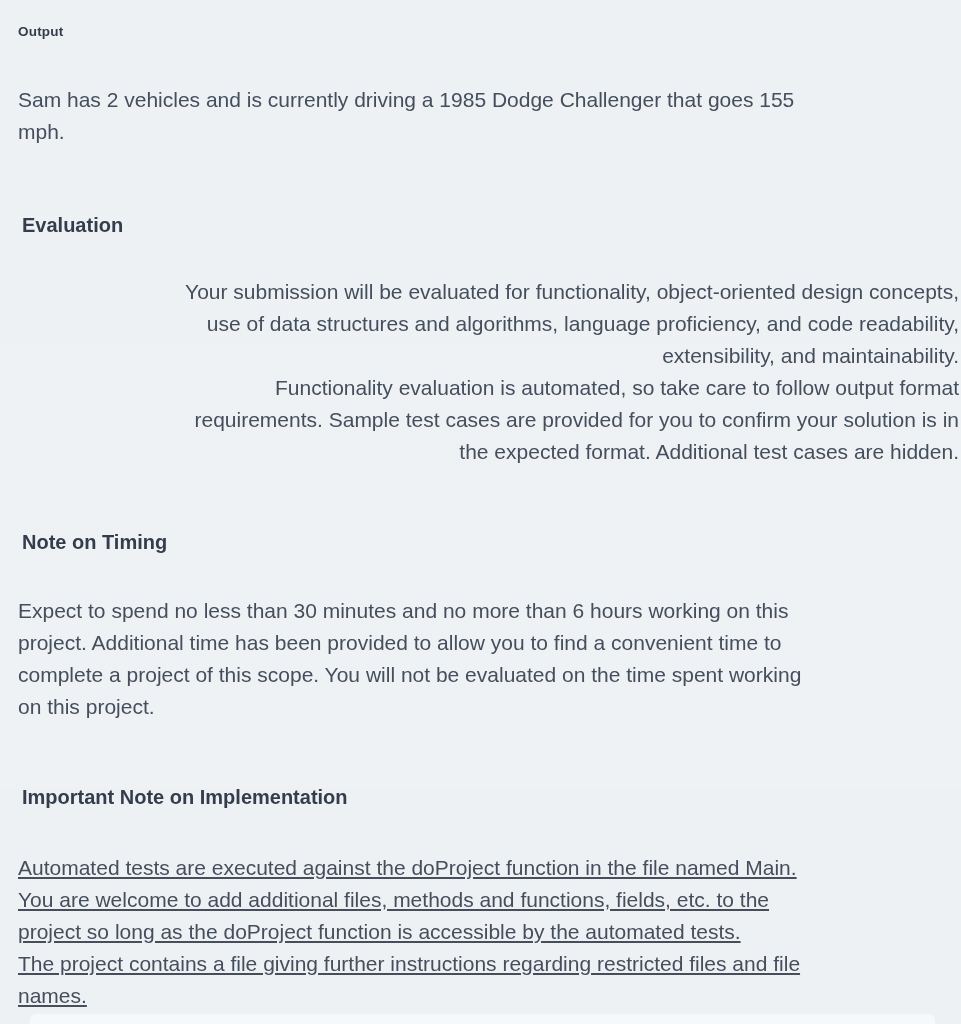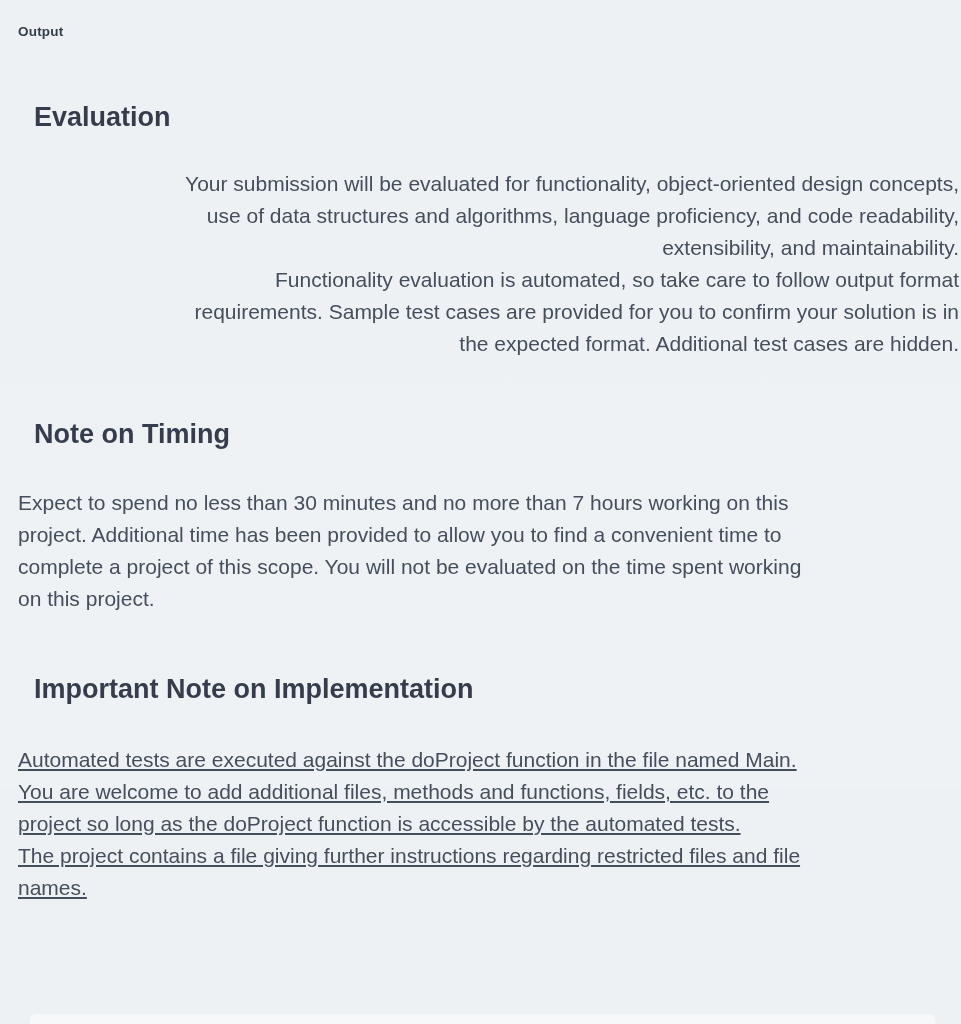--- a/index.html
+++ b/index.html
@@ -31,22 +31,22 @@
   }
   .body-text {
     margin: 0;
     font-size: 21px;
     line-height: 32px;
     white-space: pre-line;
     width: 941px;
     color: #454e5c;
   }
   .section-heading {
-    margin: 16px;
-    font-size: 27px;
+    margin: 4px;
+    font-size: 20px;
     font-weight: bold;
     line-height: 26px;
     color: #353d4c;
   }
   .mt-output-para { margin-top: 44px; }
   .mt-h-evaluation { margin-top: 64px; }
   .mt-p-evaluation { margin-top: 38px; text-align: right; }
   .mt-h-timing { margin-top: 61px; }
   .mt-p-timing { margin-top: 40px; }
   .mt-h-implementation { margin-top: 61px; }
@@ -61,33 +61,35 @@
     border-radius: 6px 6px 0 0;
   }
 </style>
 </head>
 <body>
 
 <div class="page">
 
   <div class="output-label">Output</div>
 
+  <p class="body-text mt-output-para">Sam has 2 vehicles and is currently driving a 1985 Dodge Challenger that goes 155
+mph.</p>
 
   <h2 class="section-heading mt-h-evaluation">Evaluation</h2>
 
   <p class="body-text mt-p-evaluation">Your submission will be evaluated for functionality, object-oriented design concepts,
 use of data structures and algorithms, language proficiency, and code readability,
 extensibility, and maintainability.
 Functionality evaluation is automated, so take care to follow output format
 requirements. Sample test cases are provided for you to confirm your solution is in
 the expected format. Additional test cases are hidden.</p>
 
   <h2 class="section-heading mt-h-timing">Note on Timing</h2>
 
-  <p class="body-text mt-p-timing">Expect to spend no less than 30 minutes and no more than 7 hours working on this
+  <p class="body-text mt-p-timing">Expect to spend no less than 30 minutes and no more than 6 hours working on this
 project. Additional time has been provided to allow you to find a convenient time to
 complete a project of this scope. You will not be evaluated on the time spent working
 on this project.</p>
 
   <h2 class="section-heading mt-h-implementation">Important Note on Implementation</h2>
 
   <p class="body-text mt-p-implementation">Automated tests are executed against the doProject function in the file named Main.
 You are welcome to add additional files, methods and functions, fields, etc. to the
 project so long as the doProject function is accessible by the automated tests.
 The project contains a file giving further instructions regarding restricted files and file

